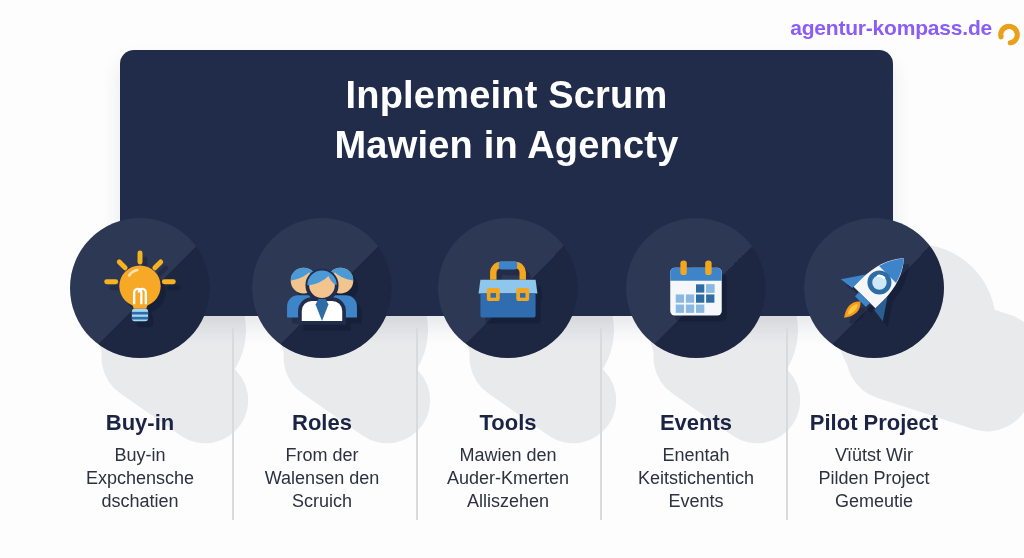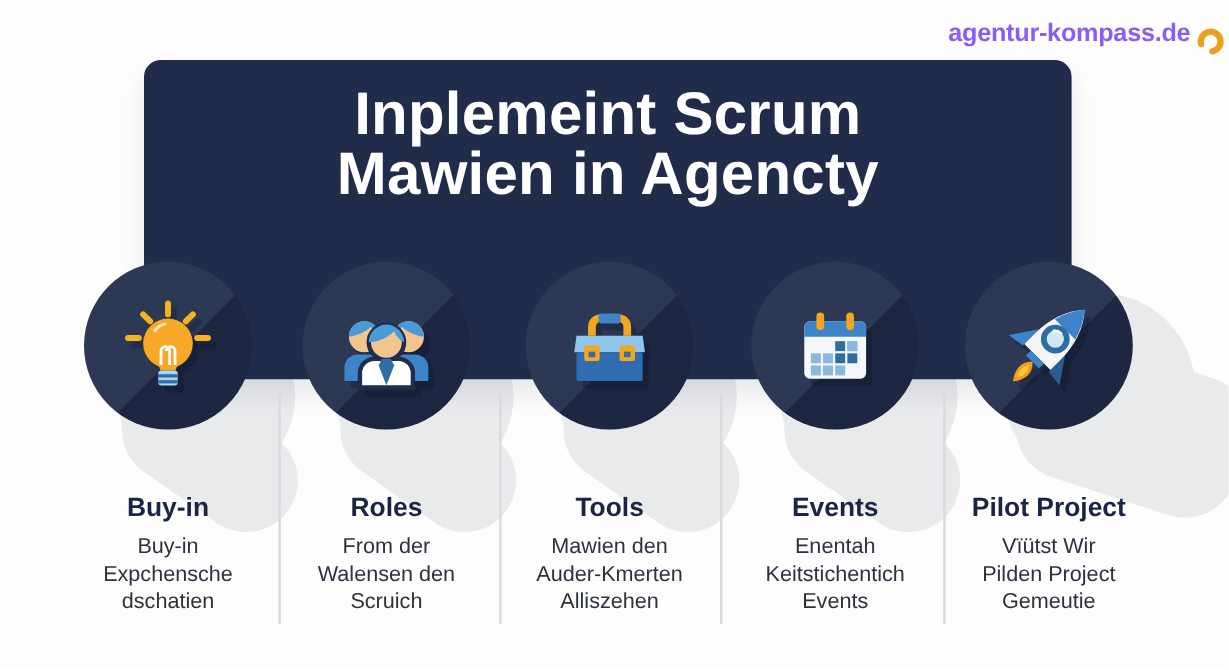--- a/index.html
+++ b/index.html
@@ -8,21 +8,21 @@
 
   
   .logo{position:absolute;top:16px;right:32px;z-index:6;display:flex;align-items:flex-end;}
   .logo-text{font-size:21px;font-weight:600;color:#8b5cf6;letter-spacing:-0.2px;position:relative;}
   .logo-swirl{position:absolute;right:-30px;top:4px;transform:rotate(-15deg);}
 
   
   .banner{position:absolute;left:120px;top:50px;width:773px;height:266px;background:#212c4b;
           border-radius:14px;z-index:2;box-shadow:0 12px 20px rgba(40,50,80,0.10);}
   .banner-title{margin-top:20px;text-align:center;color:#ffffff;font-weight:700;
-                font-size:50px;line-height:50px;letter-spacing:0.2px;}
+                font-size:38px;line-height:50px;letter-spacing:0.2px;}
 
   
   .blob,.tail{position:absolute;background:#e9eaec;z-index:1;}
   .blob{width:148px;height:148px;border-radius:50%;top:256px;}
   .tail{width:160px;height:86px;border-radius:44px;top:298px;transform:rotate(35deg);transform-origin:0 0;}
   .blob.b1{left:98px;}  .tail.t1{left:134px;}
   .blob.b2{left:280px;} .tail.t2{left:316px;}
   .blob.b3{left:466px;} .tail.t3{left:502px;}
   .blob.b4{left:650px;} .tail.t4{left:686px;}
   .blob.b5{left:836px;top:244px;width:160px;height:160px;} .tail.t5{left:872px;top:270px;transform:rotate(18deg);width:190px;height:120px;}

